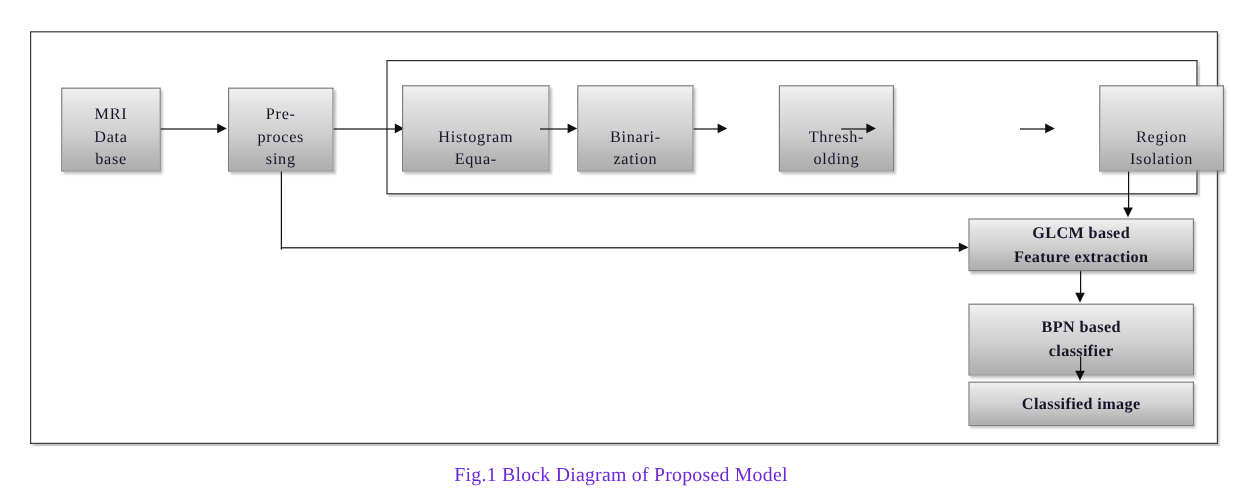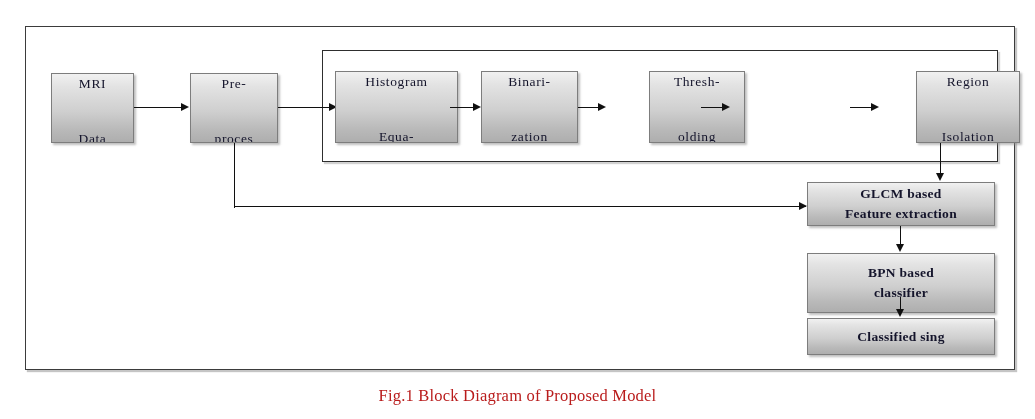--- a/index.html
+++ b/index.html
@@ -36,21 +36,21 @@
     flex-direction:column;
     align-items:center;
     overflow:hidden;
   }
   .box .line{
     display:block;width:100%;
     white-space:nowrap;
     letter-spacing:.6px;
   }
   
-  .flowbox{justify-content:flex-start;padding-top:0;gap:36px;}
+  .flowbox{justify-content:flex-end;padding-top:0;}
   .flowbox .line{font-size:13.5px;line-height:19px;font-weight:400;}
 
   
   .resultbox{justify-content:center;font-family:Liberation Serif, serif;}
   .resultbox .line{font-size:13.5px;line-height:20px;font-weight:700;letter-spacing:.3px;}
 
   
   .hline,.vline{position:absolute;background:#101010;}
   .hline{height:1.4px;}
   .vline{width:1.4px;}
@@ -64,21 +64,21 @@
     position:absolute;width:0;height:0;
     border-left:4.5px solid transparent;
     border-right:4.5px solid transparent;
     border-top:8px solid #101010;
   }
 
   
   .caption{
     position:absolute;left:0;top:386px;width:1035px;
     text-align:center;
-    font-size:16.5px;font-weight:400;color:#b91c1c;
+    font-size:16.5px;font-weight:400;color:#6d28d9;
     font-family:"Liberation Serif", serif;
     letter-spacing:.2px;
   }
 </style>
 </head>
 <body>
 
 <div id="stage">
 
   <div class="outer-frame"></div>
@@ -153,18 +153,18 @@
 
   <div class="box resultbox" style="left:807px;top:253px;width:188px;height:60px;align-items:center;">
     <span class="line">BPN based</span>
     <span class="line">classifier</span>
   </div>
 
   <div class="vline" style="left:900px;top:297px;height:14px;"></div>
   <div class="arrow-d" style="left:896px;top:309px;"></div>
 
   <div class="box resultbox" style="left:807px;top:318px;width:188px;height:37px;">
-    <span class="line">Classified sing</span>
+    <span class="line">Classified image</span>
   </div>
 
   <div class="caption">Fig.1 Block Diagram of Proposed Model</div>
 
 </div>
 
 </body></html>

